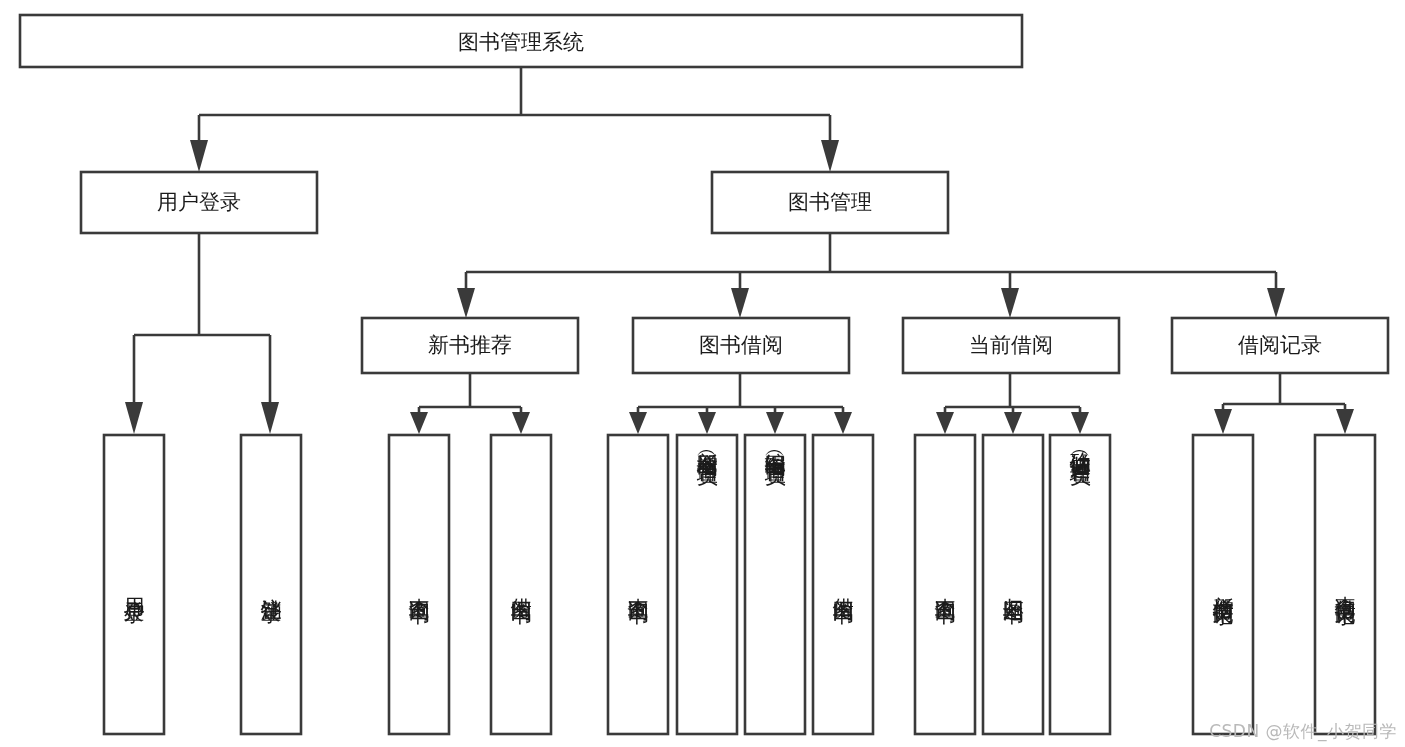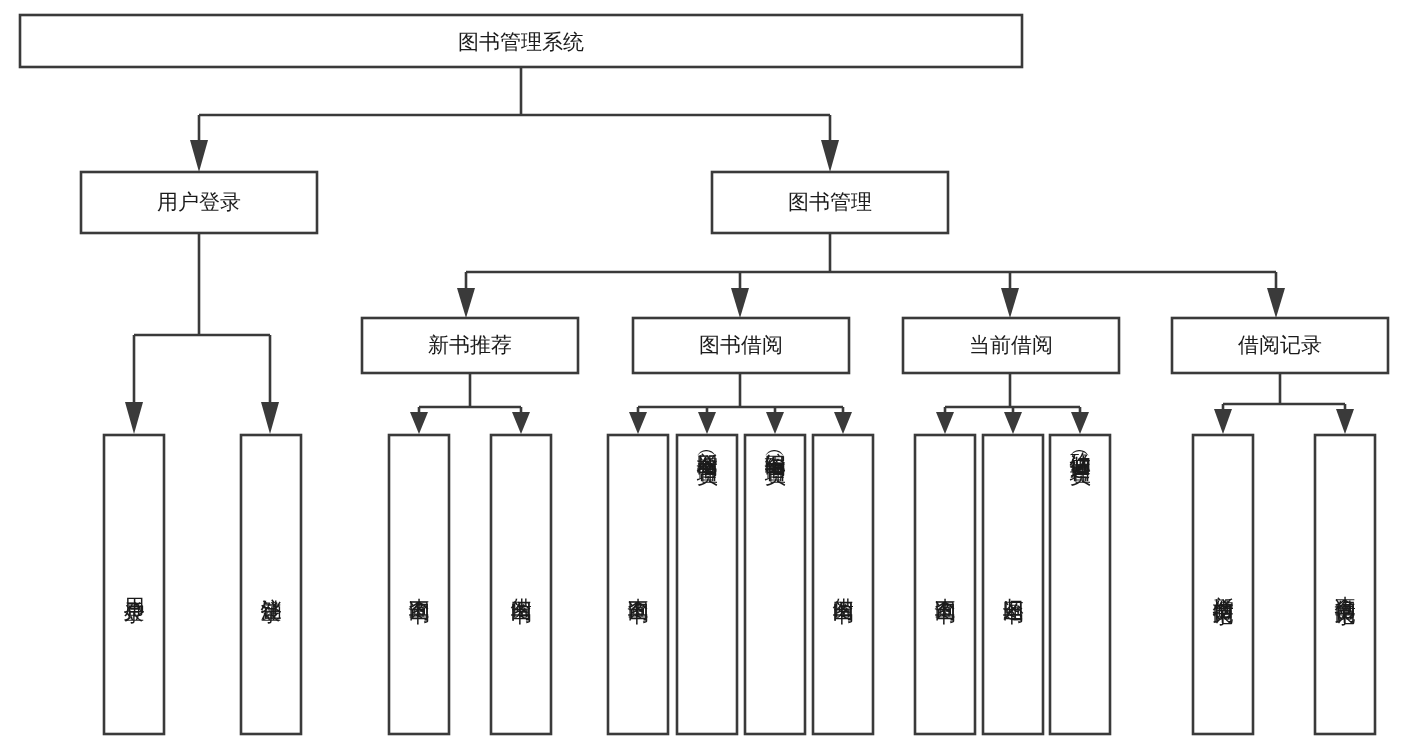--- a/index.html
+++ b/index.html
@@ -239,14 +239,15 @@
     <span class="vtext">确认归还（管理员）</span>
   </div>
 
   <div class="vnode" style="left:1193px; top:435px; width:60px; height:299px;">
     <span class="vtext">新增借阅记录</span>
   </div>
   <div class="vnode" style="left:1315px; top:435px; width:60px; height:299px;">
     <span class="vtext">查询借阅记录</span>
   </div>
 
+  <div class="watermark-text">CSDN @软件_小贺同学</div>
 
 </div>
 
 </body></html>

